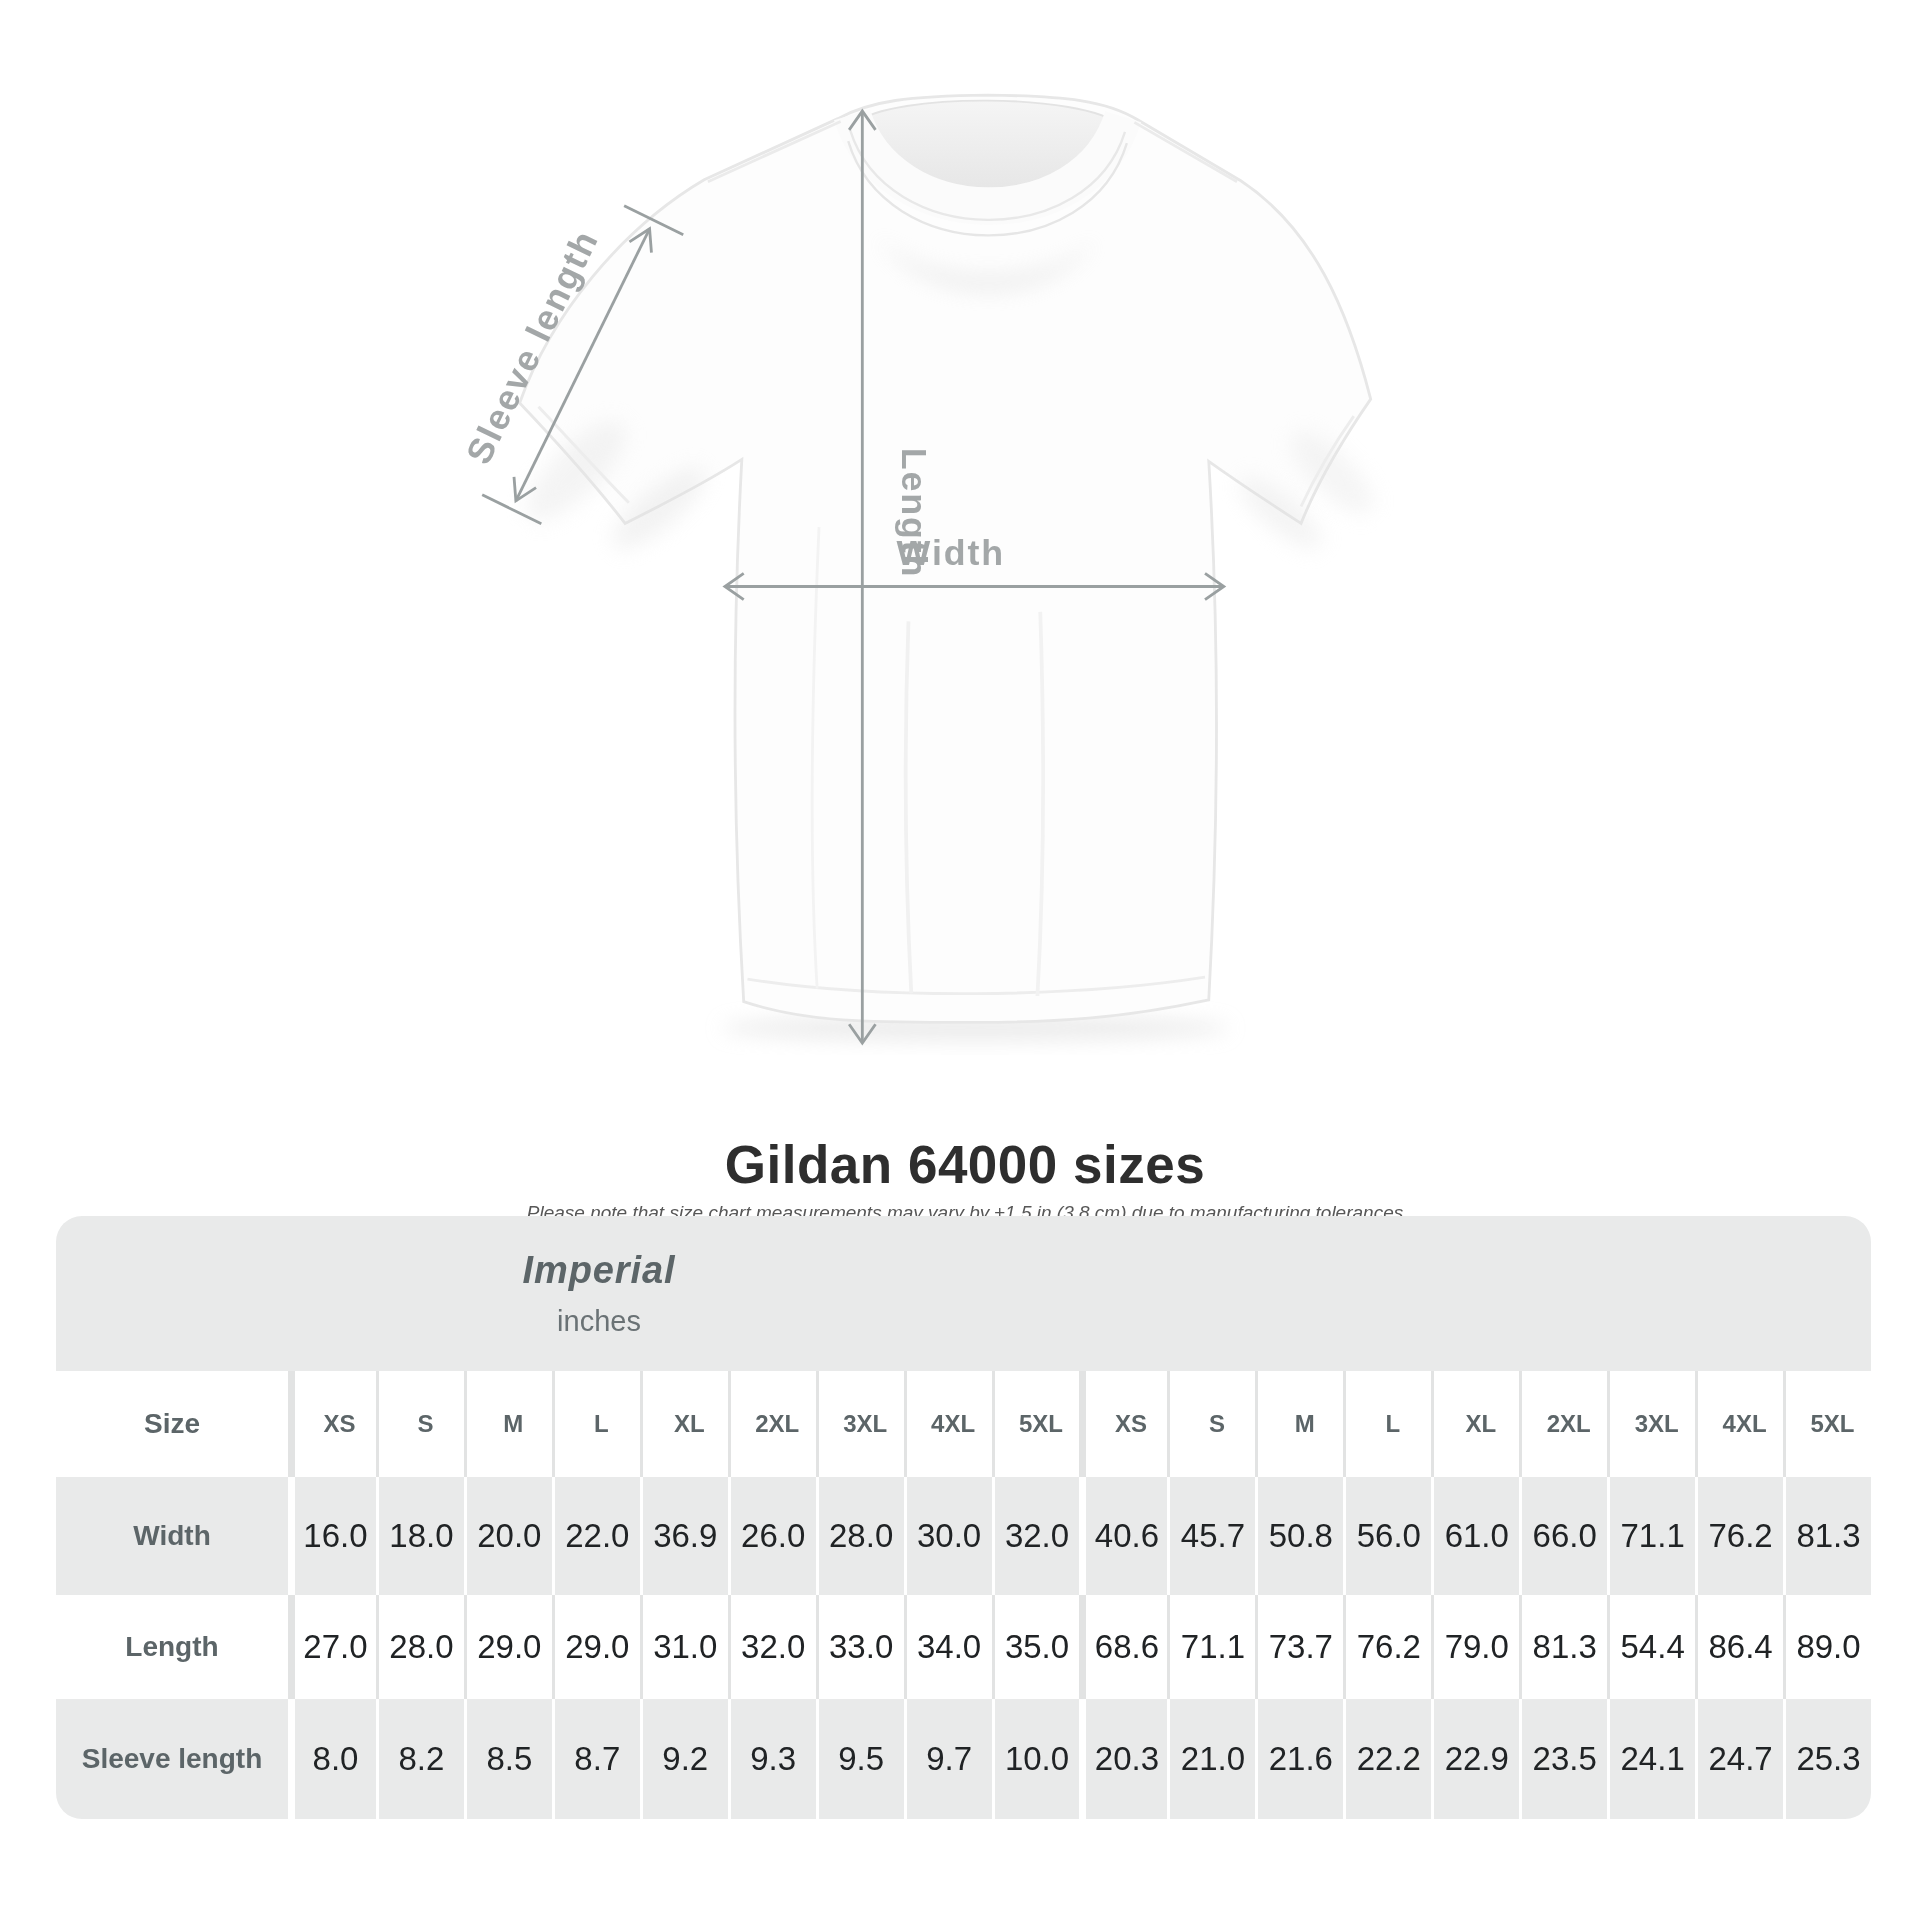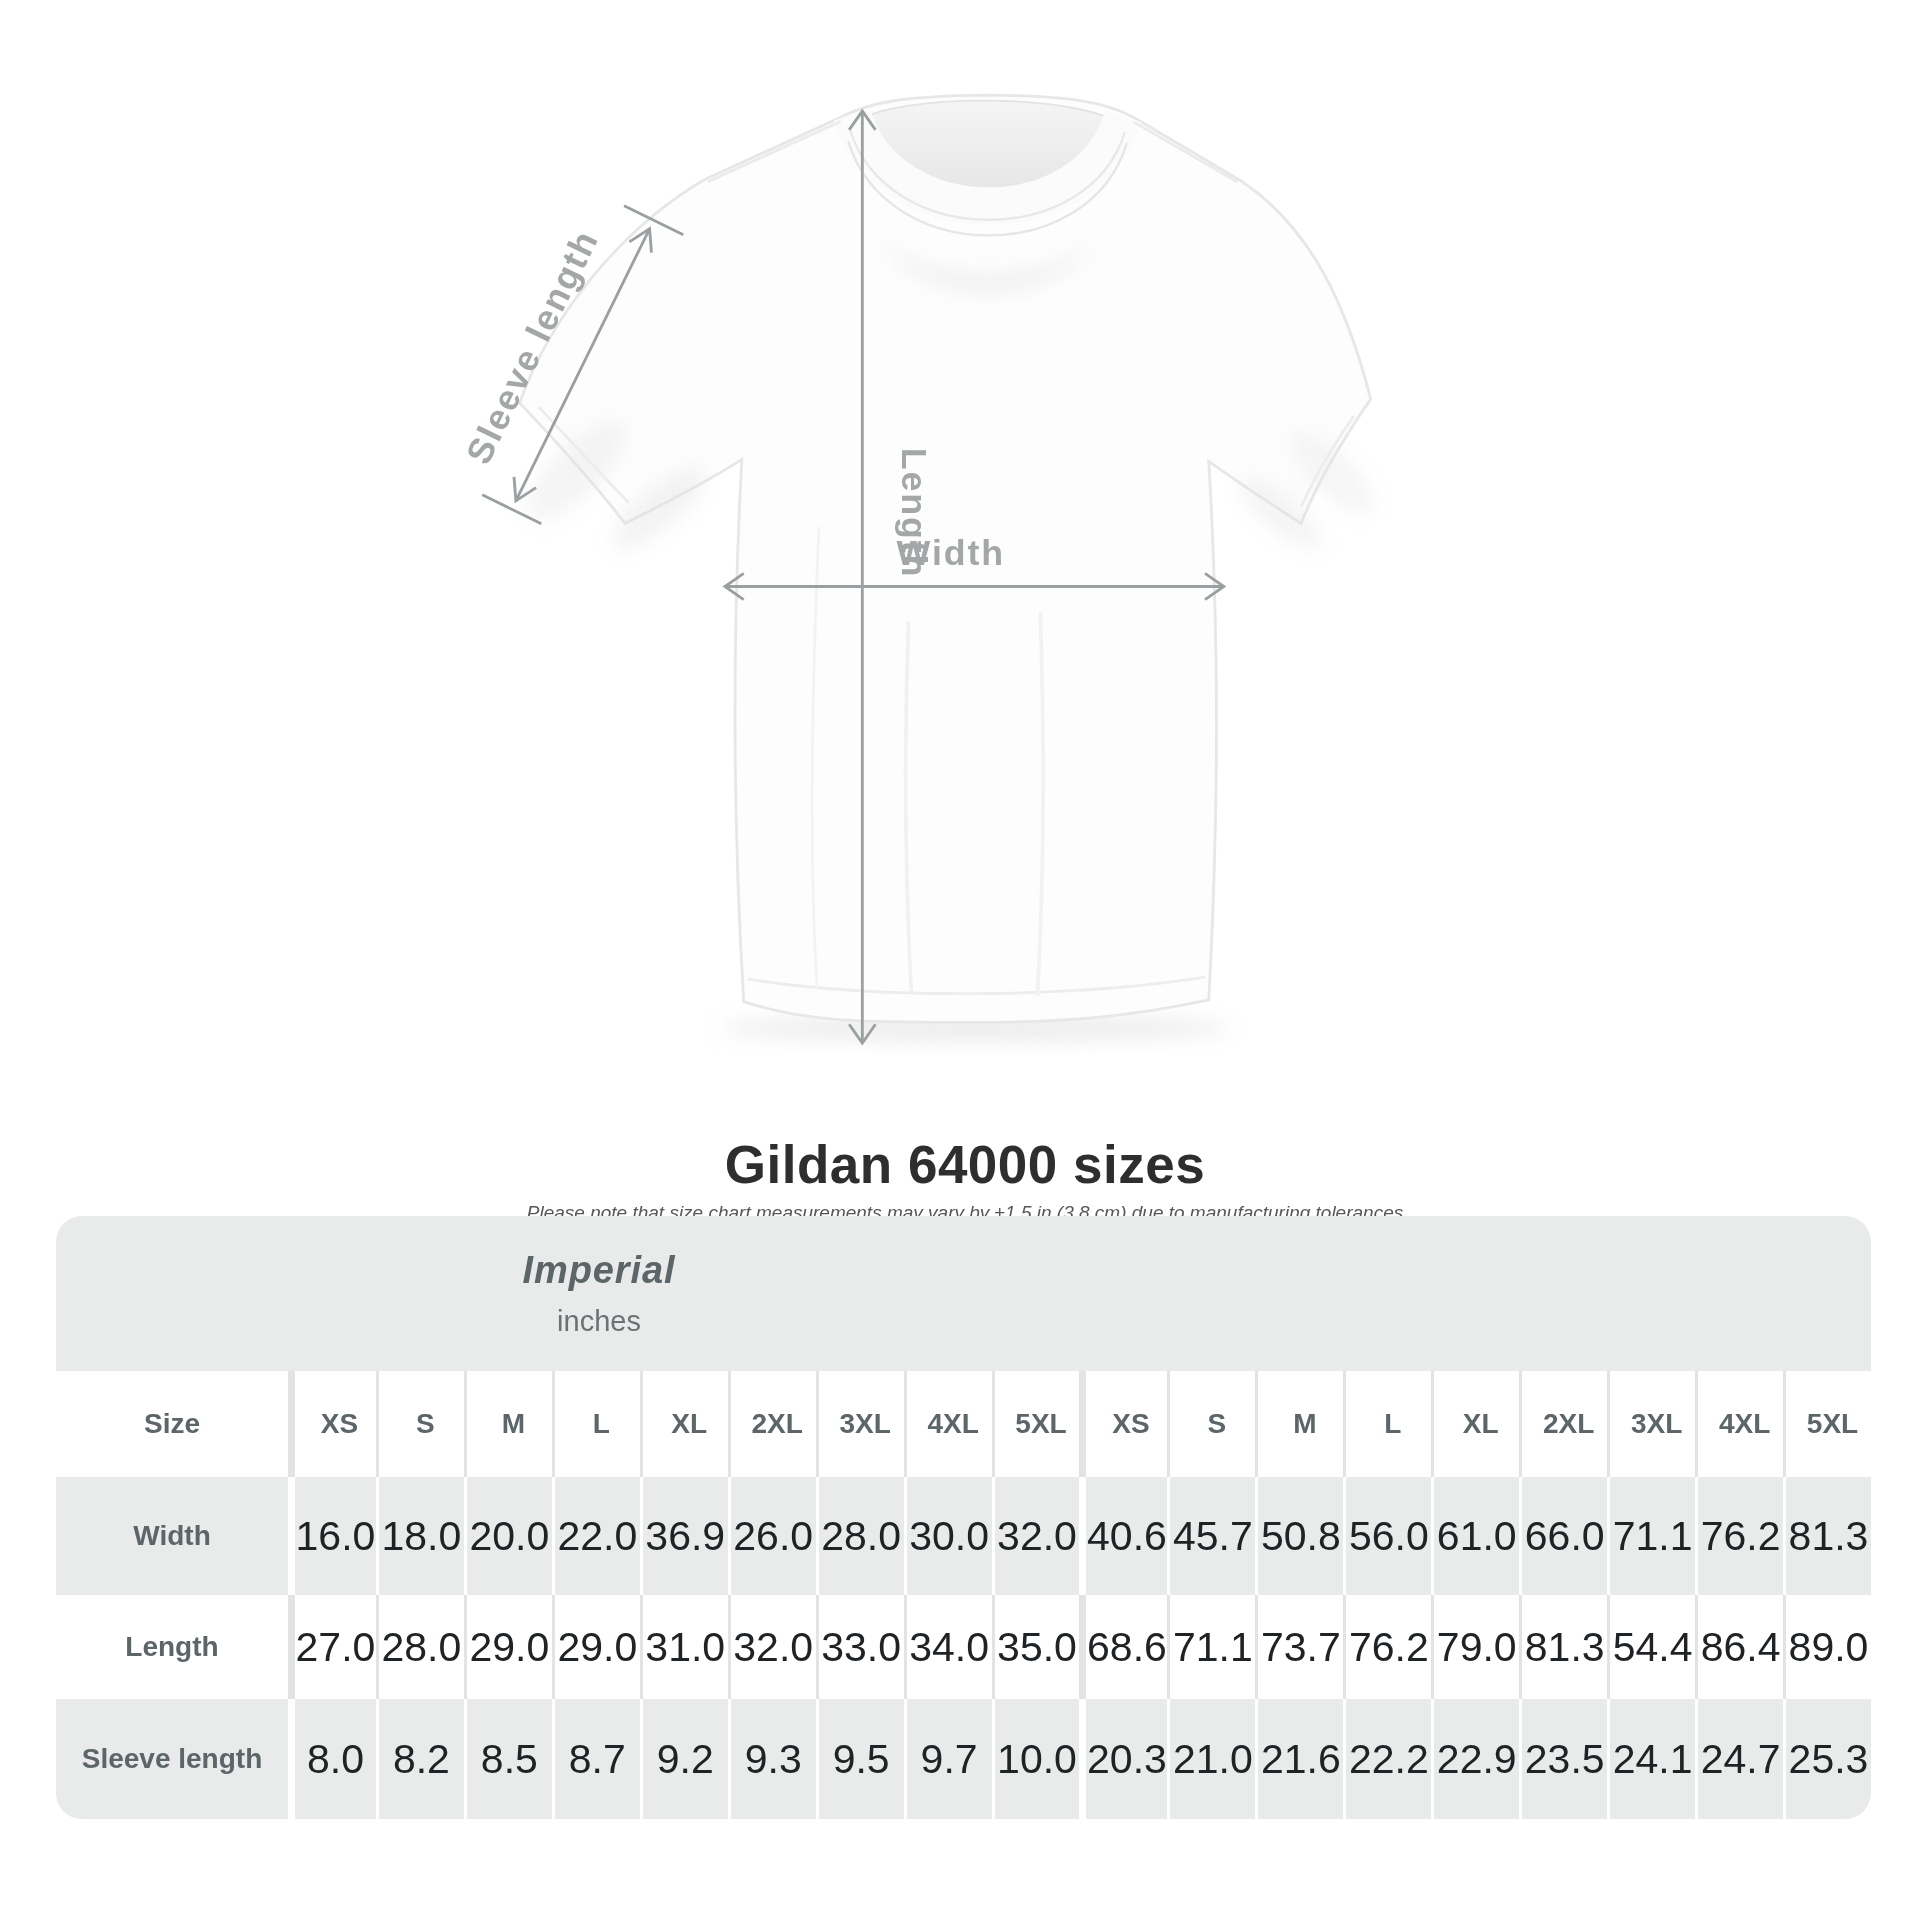--- a/index.html
+++ b/index.html
@@ -31,22 +31,22 @@
   .unit-name{font-size:38px;font-weight:bold;font-style:italic;color:var(--table-heading-text,#5c6568);letter-spacing:0.9px;}
   .unit-sub{font-size:29px;color:#6a7275;}
   .r-size{height:106px;}
   .r-0{height:118px;}
   .r-1{height:104px;}
   .r-2{height:120px;}
   .row-white{background:var(--row-white,#ffffff);}
   .row-gray{background:var(--row-gray,#e9eaea);}
   .cell{display:flex;align-items:center;justify-content:center;box-sizing:border-box;}
   .cell.lab{font-size:28px;font-weight:bold;color:var(--table-heading-text,#5c6568);}
-  .cell.szh{font-size:28px;font-weight:bold;color:var(--table-heading-text,#5c6568);padding-left:8px;}
-  .cell.num{font-size:41px;color:var(--table-value-text,#202325);}
+  .cell.szh{font-size:24px;font-weight:bold;color:var(--table-heading-text,#5c6568);padding-left:8px;}
+  .cell.num{font-size:33px;color:var(--table-value-text,#202325);}
   .rep{display:contents;}
   .row-white .rep > div{border-left:3.8px solid var(--sep-on-white,#e2e3e3);}
   .row-gray  .rep > div{border-left:3.8px solid var(--sep-on-gray,#ffffff);}
   .row-white .rep > div:first-of-type,
   .row-gray  .rep > div:first-of-type{border-left-width:7.5px;}
 </style>
 </head>
 <body>
 
 <div class="canvas">

